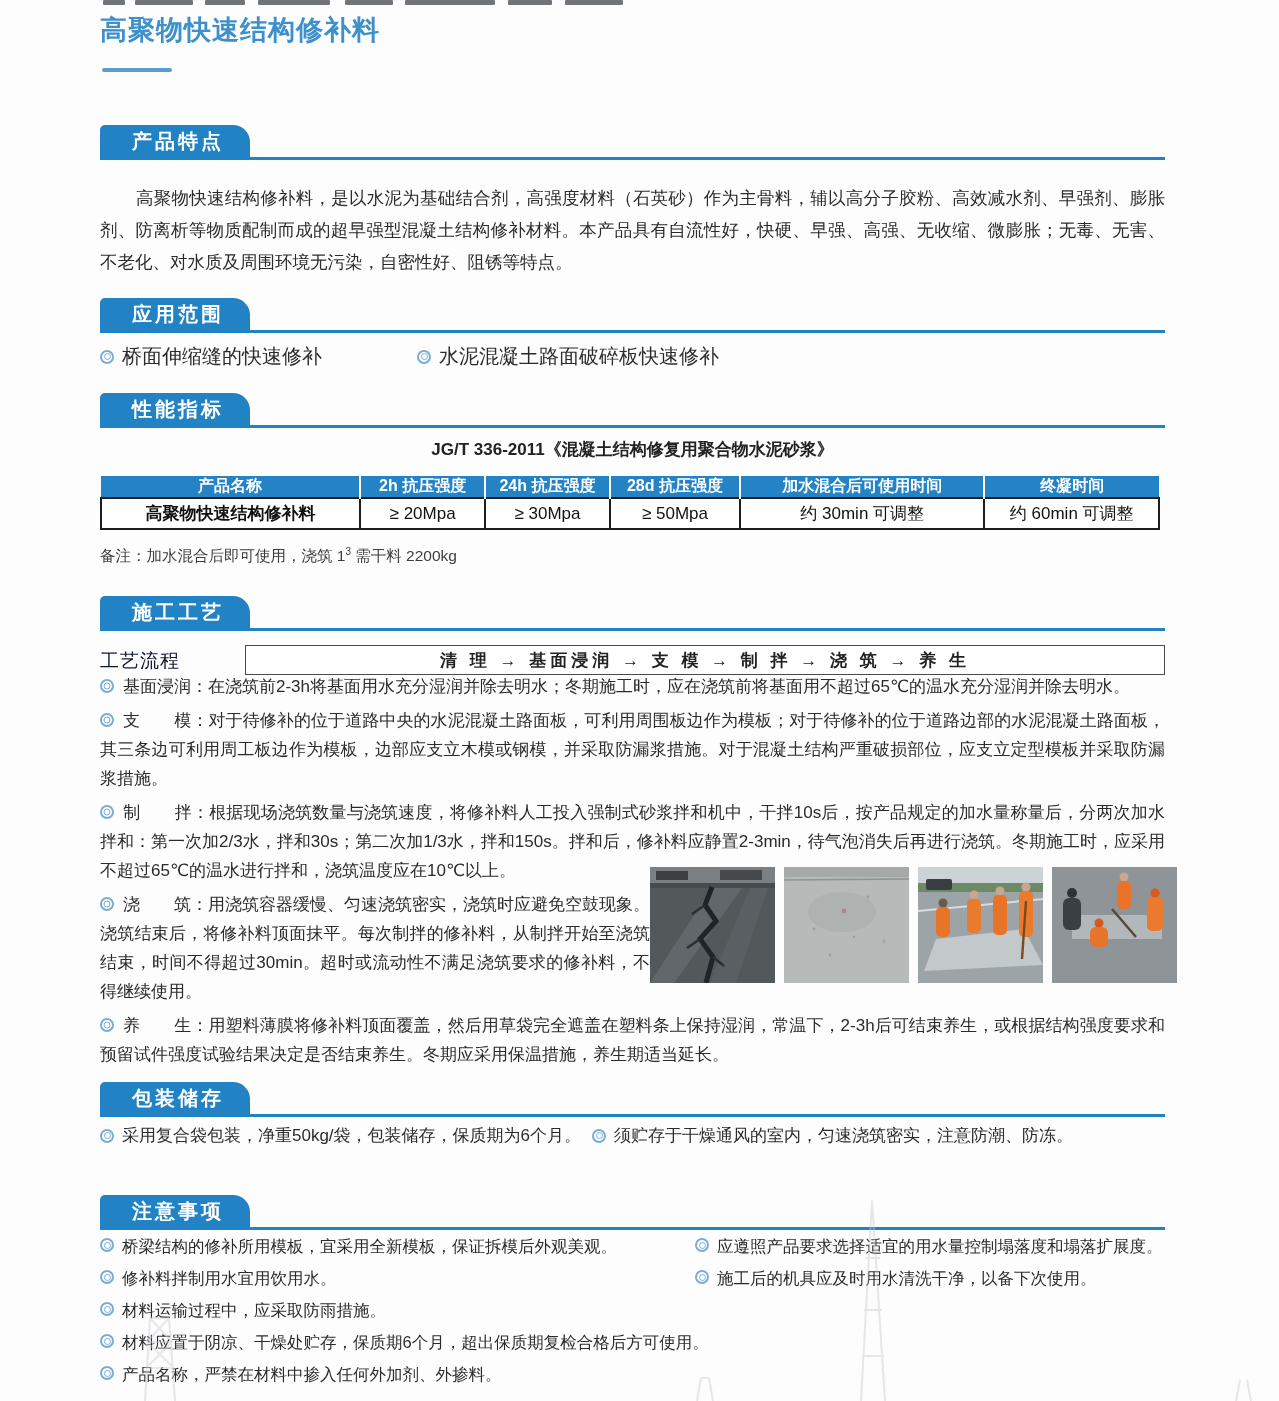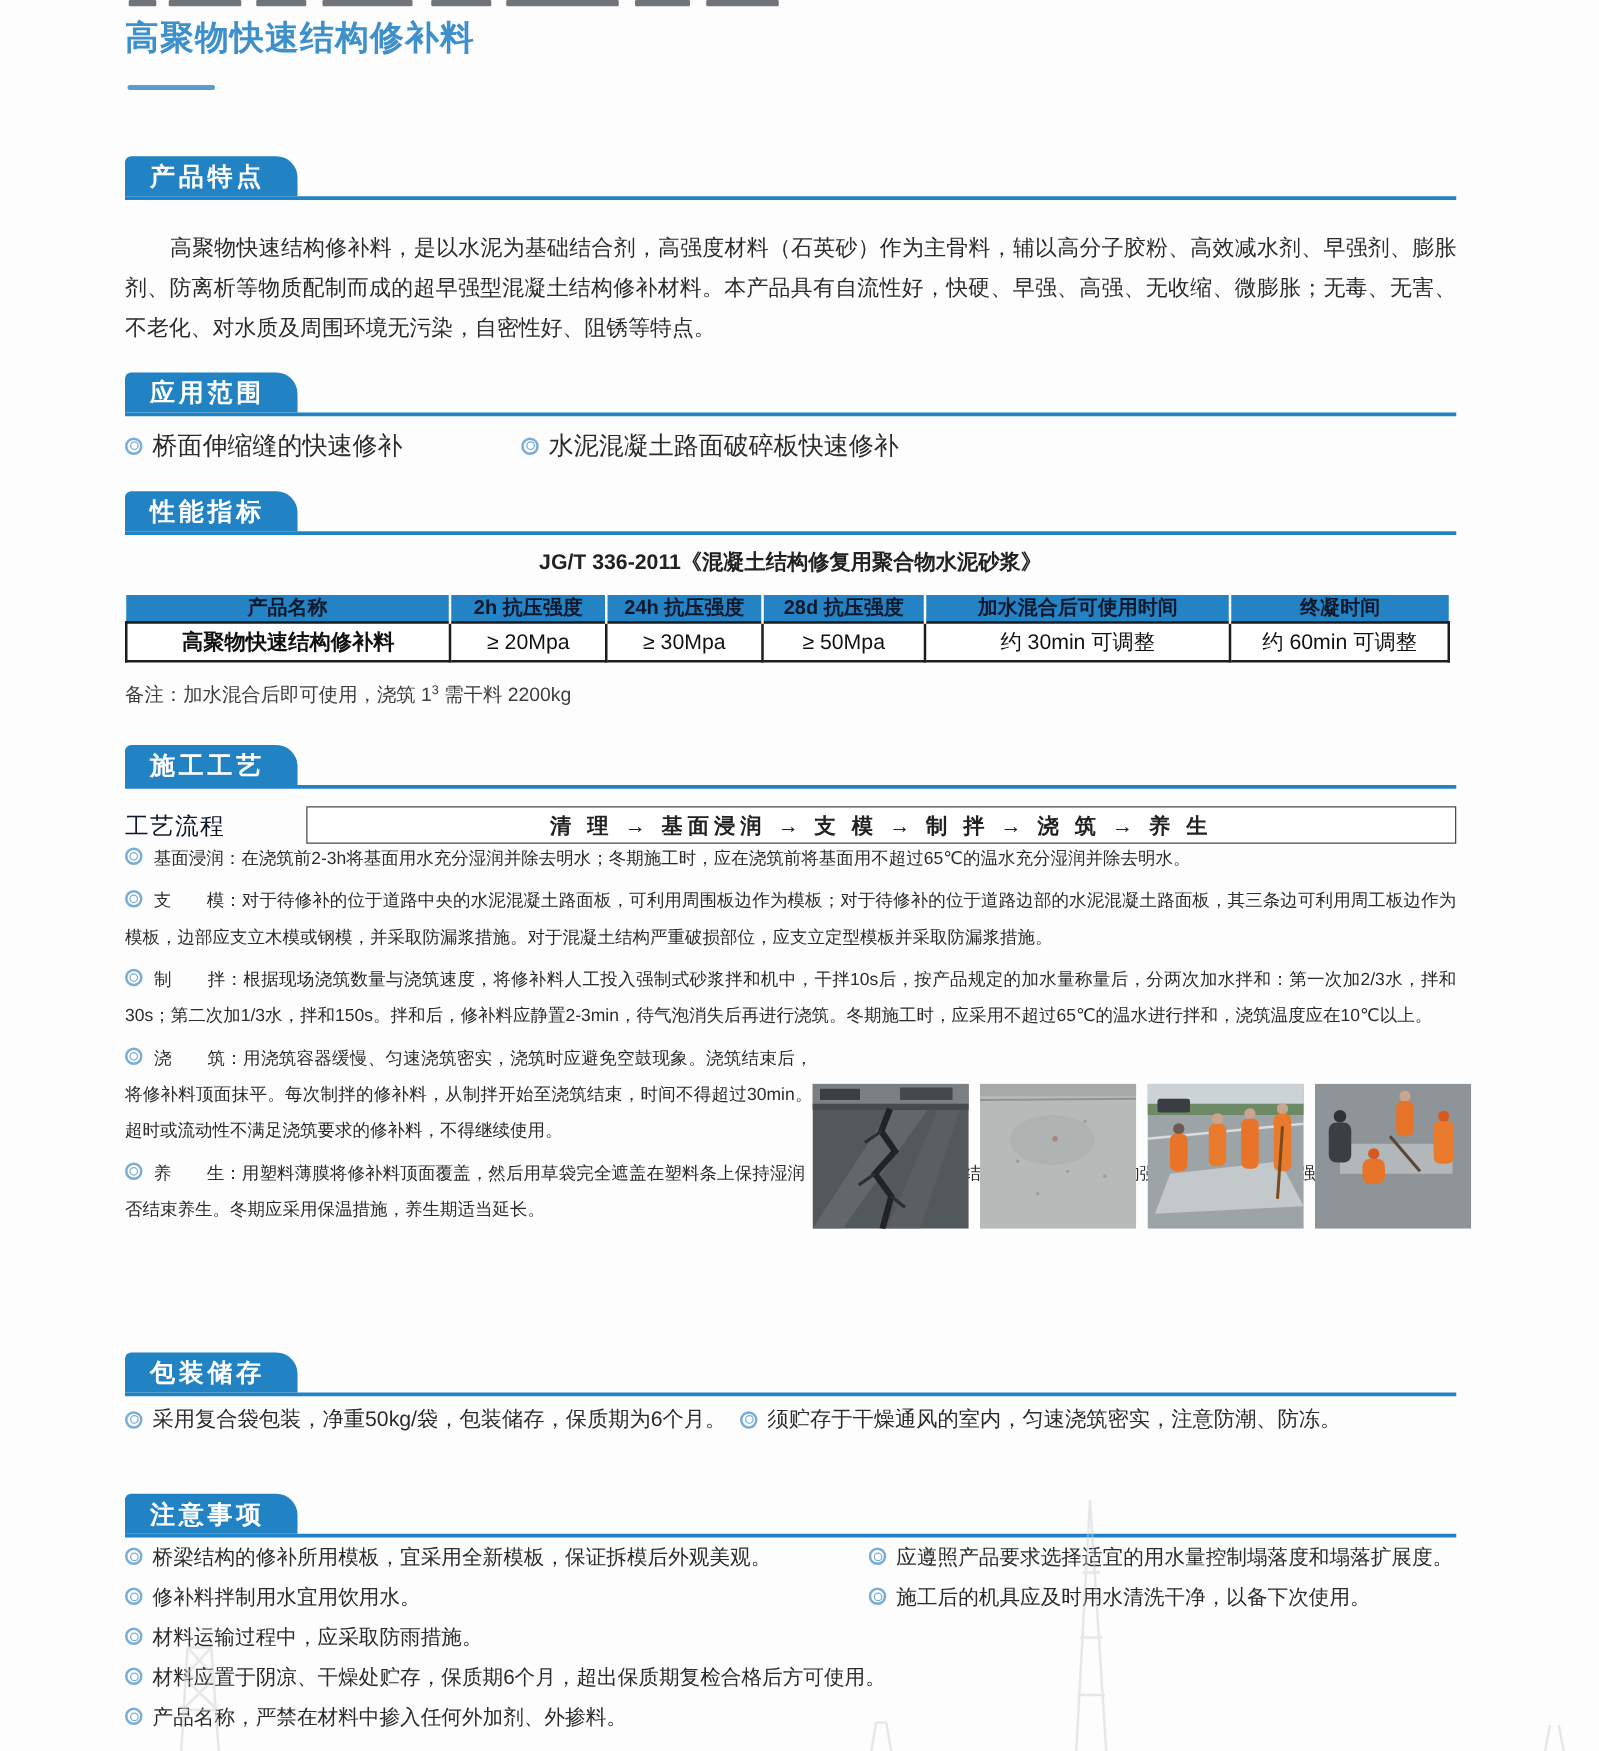--- a/index.html
+++ b/index.html
@@ -16,21 +16,21 @@
   
   .top-art{position:absolute;top:0;left:0;height:6px;width:100%;}
   .top-art span{position:absolute;top:0;height:5px;background:#4d5358;opacity:.8;border-radius:1px;}
 
   .doc-title{position:absolute;left:100px;top:12px;font-size:27px;font-weight:bold;color:var(--title-blue);letter-spacing:1px;}
   .title-underline{position:absolute;left:102px;top:68px;width:70px;height:4px;background:#5b9bd0;border-radius:2px;}
 
   
   .sec-head{position:absolute;left:100px;width:1065px;height:34px;border-bottom:3px solid var(--blue);}
   .sec-head .tab{position:absolute;left:0;bottom:0;height:32px;display:flex;align-items:center;
-    padding:0 26px 0 20px;background:var(--blue);color:#fff;font-size:20px;font-weight:bold;
+    padding:0 26px 0 32px;background:var(--blue);color:#fff;font-size:20px;font-weight:bold;
     letter-spacing:3px;border-radius:5px 17px 0 0;}
 
   
   .ring{display:inline-flex;width:14px;height:14px;border:2px solid var(--ring);border-radius:50%;
     align-items:center;justify-content:center;flex:none;background:#fff;}
   .ring::after{content:"";width:5px;height:5px;border:1.6px solid var(--ring);border-radius:50%;}
   .ring.inline{display:inline-block;vertical-align:-1px;margin-right:9px;position:relative;}
   .ring.inline::after{position:absolute;left:50%;top:50%;transform:translate(-50%,-50%);}
 
   .para{position:absolute;left:100px;width:1065px;font-size:17.5px;line-height:32px;
@@ -38,38 +38,38 @@
   .para.indent{text-indent:36px;}
 
   .bullet-row{position:absolute;left:100px;top:343px;display:flex;font-size:20px;}
   .bullet-item{display:flex;align-items:center;gap:8px;}
   .bullet-item.first{width:317px;}
 
   .std-line{position:absolute;left:100px;top:438px;width:1065px;text-align:center;
     font-size:17px;font-weight:600;color:#222;}
 
   table.perf{position:absolute;left:100px;top:476px;width:1060px;border-collapse:collapse;table-layout:fixed;}
-  table.perf th{background:#2483c5;color:#0f172a;font-size:16px;font-weight:bold;height:15px;
+  table.perf th{background:#2483c5;color:#ffffff;font-size:16px;font-weight:bold;height:15px;
     border-left:2.5px solid #fff;padding:0 2px;}
   table.perf th:first-child{border-left:none;}
   table.perf td{background:#fff;color:#111;font-size:17px;height:31px;text-align:center;
     border:2px solid #1d1d1d;padding:0 2px;}
   table.perf td:first-child{font-weight:bold;}
 
   .note-line{position:absolute;left:100px;top:546px;font-size:15.5px;color:#3d3d3d;}
   .note-line sup{font-size:10px;}
 
   .flow-row{position:absolute;left:100px;top:645px;width:1065px;height:30px;}
   .flow-label{position:absolute;left:0;top:3px;font-size:19px;color:#0f172a;letter-spacing:1px;}
   .flow-box{position:absolute;left:145px;top:0;width:920px;height:30px;border:1.5px solid #4a4a4a;
     display:flex;align-items:center;justify-content:center;font-size:17px;font-weight:600;
     color:#222;letter-spacing:4px;background:#fff;}
 
   .steps{position:absolute;left:100px;top:672px;width:1065px;}
-  .steps p{font-size:14px;line-height:29px;text-align:justify;margin:0 0 5px 0;color:var(--text);}
+  .steps p{font-size:17px;line-height:29px;text-align:justify;margin:0 0 5px 0;color:var(--text);}
   .steps p.narrow{width:550px;}
 
   .photos{position:absolute;left:650px;top:867px;display:flex;gap:9px;}
   .photo{width:125px;height:116px;flex:none;}
   .photo svg{display:block;width:100%;height:100%;}
 
   .pack-items{position:absolute;left:100px;top:1124px;display:flex;flex-direction:row;gap:11px;}
   .pack-items .bullet-item{font-size:17px;}
 
   .notes-left{position:absolute;left:100px;top:1236px;width:660px;}

